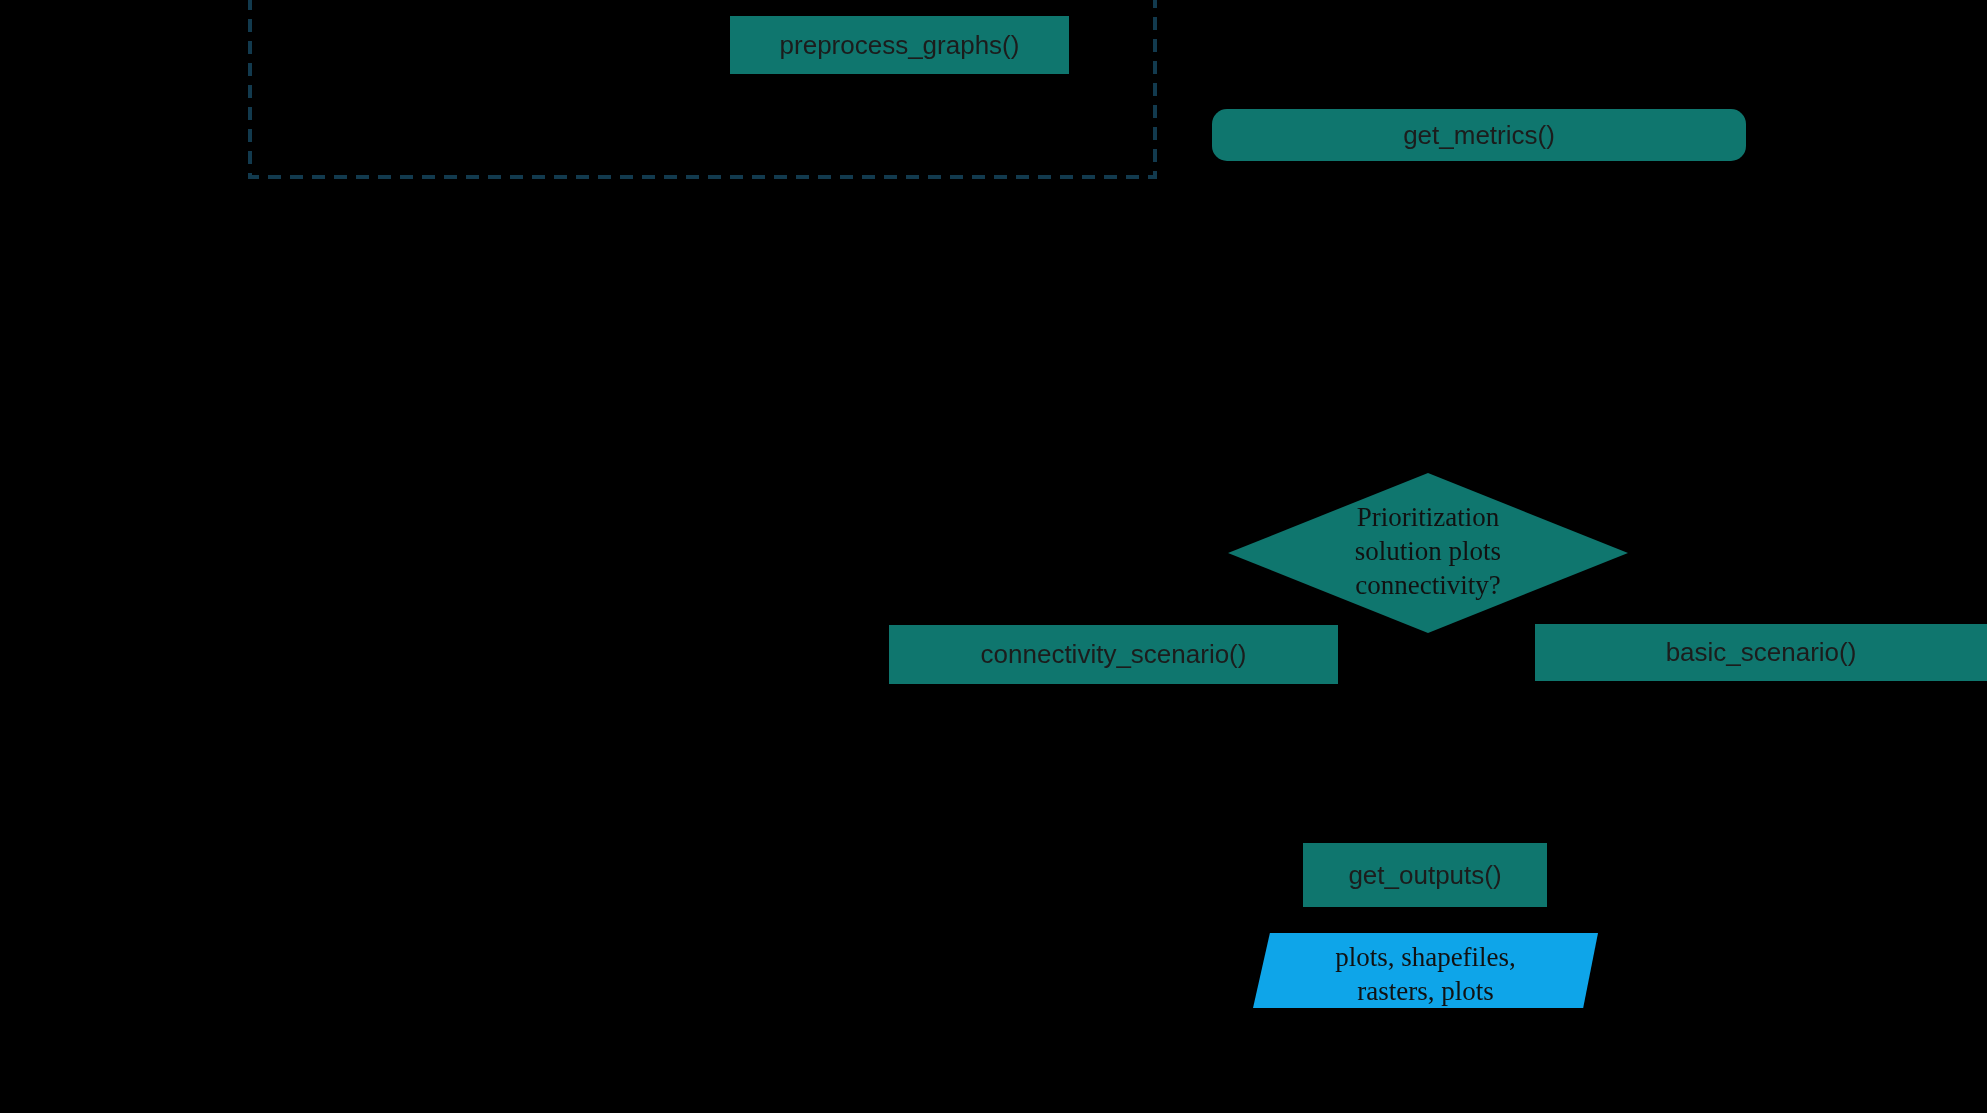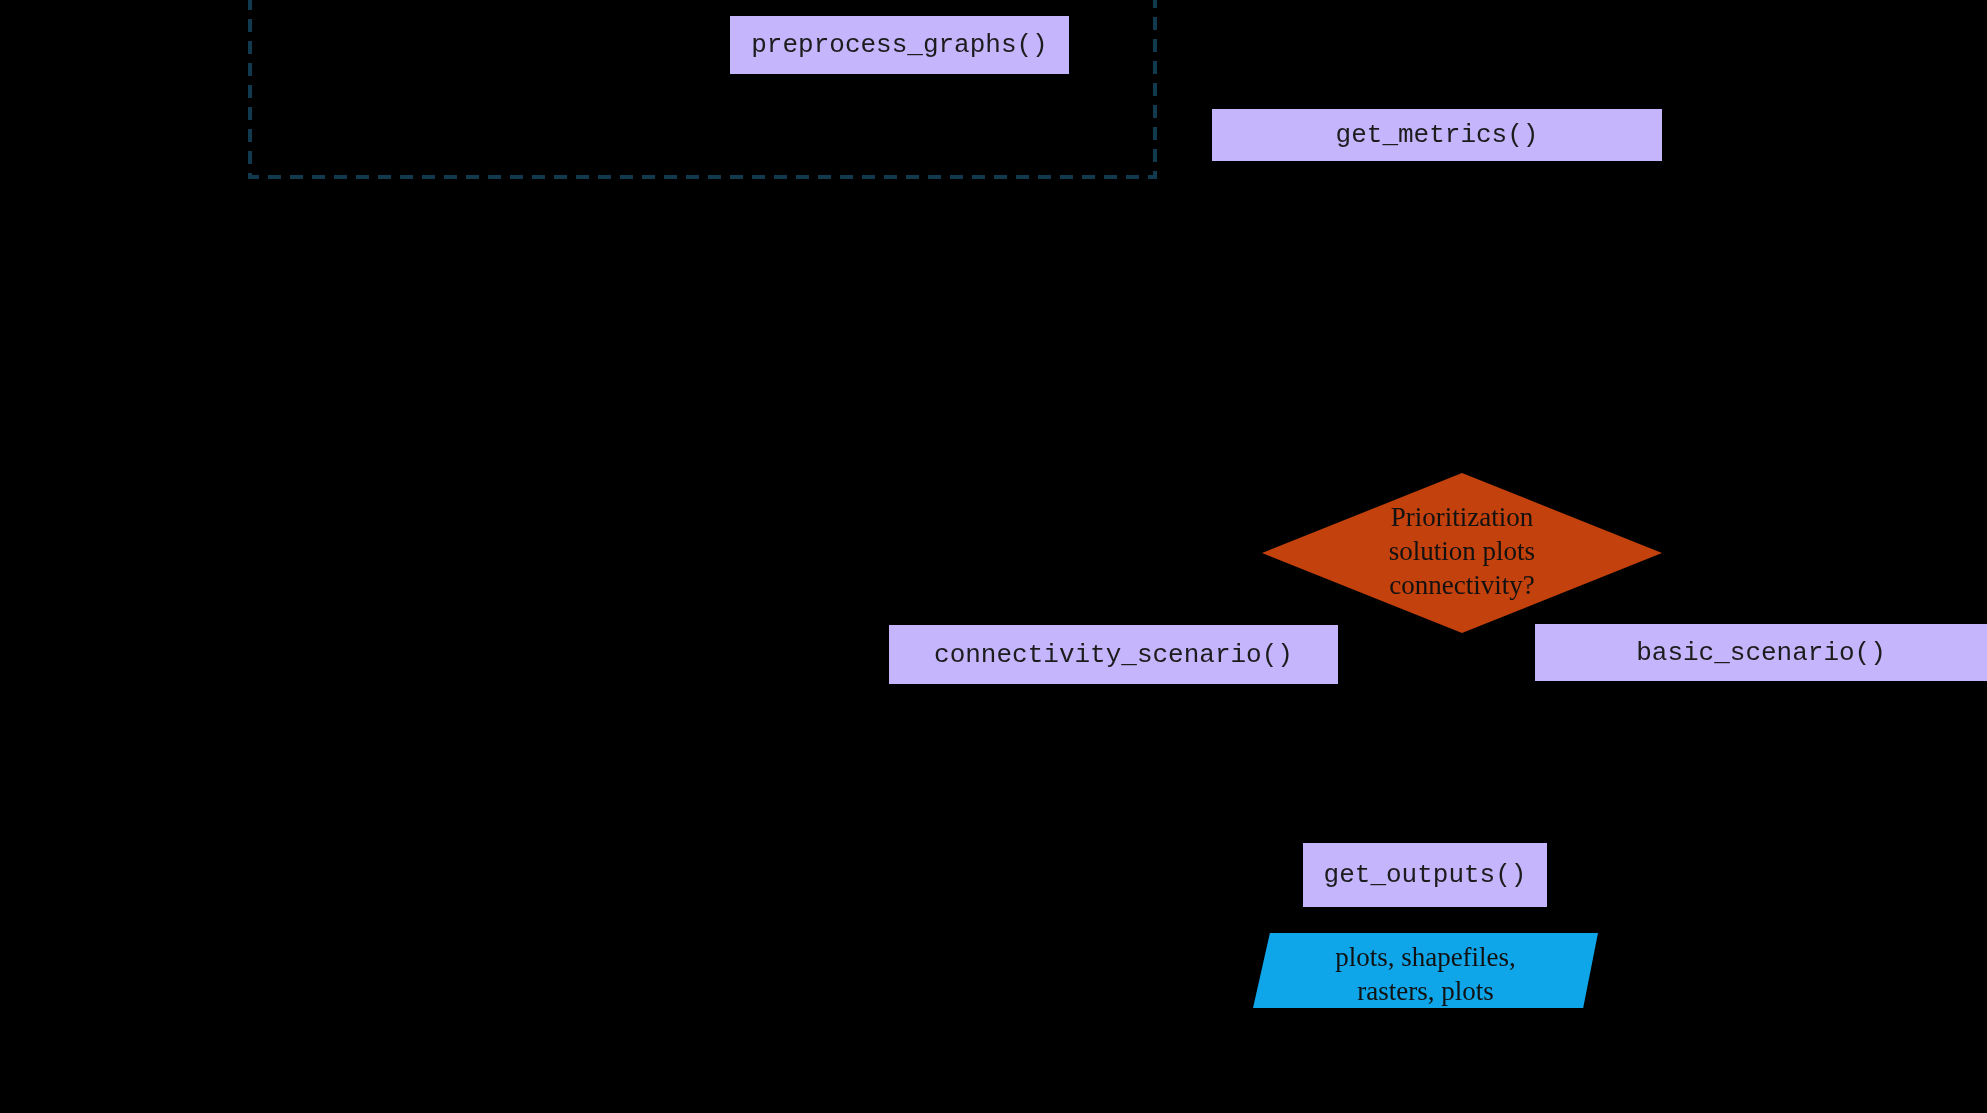--- a/index.html
+++ b/index.html
@@ -11,53 +11,53 @@
     position: relative;
     width: 1987px;
     height: 1113px;
     background: #000000;
     overflow: hidden;
     font-family: "Liberation Sans", sans-serif;
   }
   
   .fnbox {
     position: absolute;
-    background: #c4b5fd;
+    background: #0f766e;
     color: #1c1c1c;
-    font-family: Liberation Mono, monospace;
+    font-family: Liberation Sans, sans-serif;
     font-size: 26px;
     letter-spacing: 0;
     display: flex;
     align-items: center;
     justify-content: center;
     white-space: nowrap;
   }
   #node-preprocess   { left: 730px;  top: 16px;  width: 339px; height: 58px; }
-  #node-get-metrics  { left: 1212px; top: 109px; width: 450px; height: 52px; }
+  #node-get-metrics  { left: 1212px; top: 109px; width: 534px; height: 52px; border-radius: 15px; }
   #node-conn-scen    { left: 889px;  top: 625px; width: 449px; height: 59px; }
   #node-basic-scen   { left: 1535px; top: 624px; width: 452px; height: 57px; }
   #node-get-outputs  { left: 1303px; top: 843px; width: 244px; height: 64px; }
 
   
   #dashed-group {
     position: absolute;
     left: 248px;
     top: 0px;
     width: 909px;
     height: 179px;
   }
 
   
   .diamond {
     position: absolute;
-    left: 1262px;
+    left: 1228px;
     top: 473px;
     width: 400px;
     height: 160px;
-    background: #c2410c;
+    background: #0f766e;
     clip-path: polygon(50% 0, 100% 50%, 50% 100%, 0 50%);
     display: flex;
     align-items: center;
     justify-content: center;
   }
   .diamond .serif-text {
     margin-top: -4px;
   }
   .serif-text {
     font-family: "Liberation Serif", serif;

